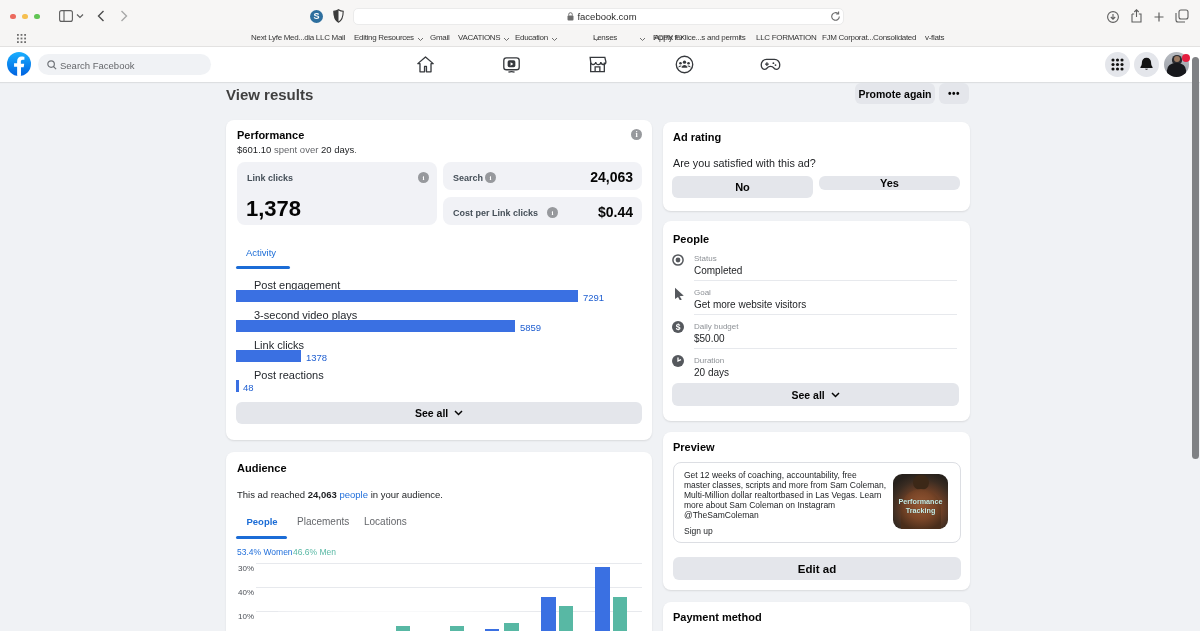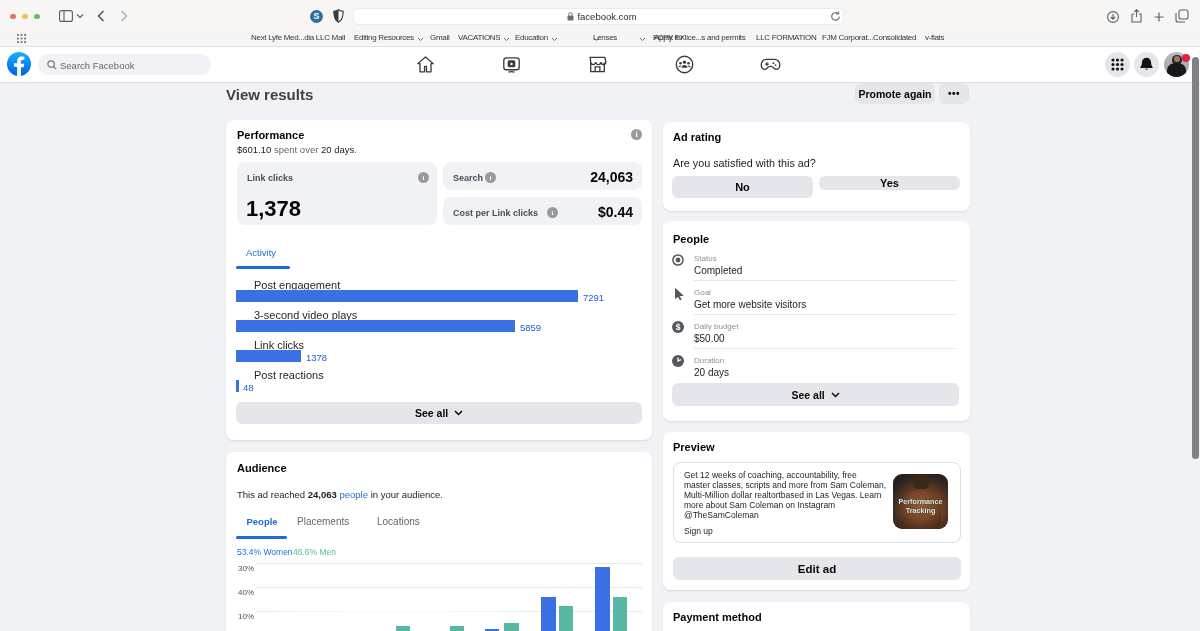--- a/index.html
+++ b/index.html
@@ -238,21 +238,21 @@
 
 <div class="graybtn" style="left:236px;top:402px;width:406px;height:22px;font-size:10.5px;">See all&nbsp;&nbsp;<svg width="9" height="6" viewBox="0 0 9 6">
       <path d="M1 1l3.5 3.5L8 1" fill="none" stroke="#050505" stroke-width="1.5"></path>
     </svg></div>
 
 <div class="card" style="left:226px;top:452px;width:426px;height:179px;border-radius:8px 8px 0 0;"></div>
 <div class="ctitle" style="left:237px;top:462px;">Audience</div>
 <div class="abs" style="left:237px;top:489px;font-size:9.5px;color:#1c1e21;">This ad reached <b>24,063</b> <span style="color:#216fdb;">people</span> in your audience.</div>
 <div class="abs" style="left:246.5px;top:516px;font-size:9.5px;font-weight:bold;color:#1b6cd6;">People</div>
 <div class="abs" style="left:297px;top:516px;font-size:10px;color:#65676b;">Placements</div>
-<div class="abs" style="left:377px;top:516px;font-size:10px;color:#65676b;">Locations</div>
+<div class="abs" style="left:364px;top:516px;font-size:10px;color:#65676b;">Locations</div>
 <div class="abs" style="left:236px;top:536px;width:51px;height:3px;background:#1b6cd6;border-radius:2px;"></div>
 <div class="abs" style="left:237px;top:546.5px;font-size:8.5px;color:#216fdb;">53.4% Women</div>
 <div class="abs" style="left:293px;top:546.5px;font-size:8.5px;color:#58b8a4;">46.6% Men</div>
 
 <div class="abs" style="left:256px;top:563px;width:386px;height:1px;background:#e7e9ed;"></div>
 <div class="abs" style="left:256px;top:587px;width:386px;height:1px;background:#e7e9ed;"></div>
 <div class="abs" style="left:256px;top:611px;width:386px;height:1px;background:#e7e9ed;"></div>
 <div class="abs" style="left:238px;top:564px;width:15px;font-size:8px;color:#4b4f56;text-align:right;z-index:6;">30%</div>
 <div class="abs" style="left:238px;top:588px;width:15px;font-size:8px;color:#4b4f56;text-align:right;z-index:6;">40%</div>
 <div class="abs" style="left:238px;top:612px;width:15px;font-size:8px;color:#4b4f56;text-align:right;z-index:6;">10%</div>

